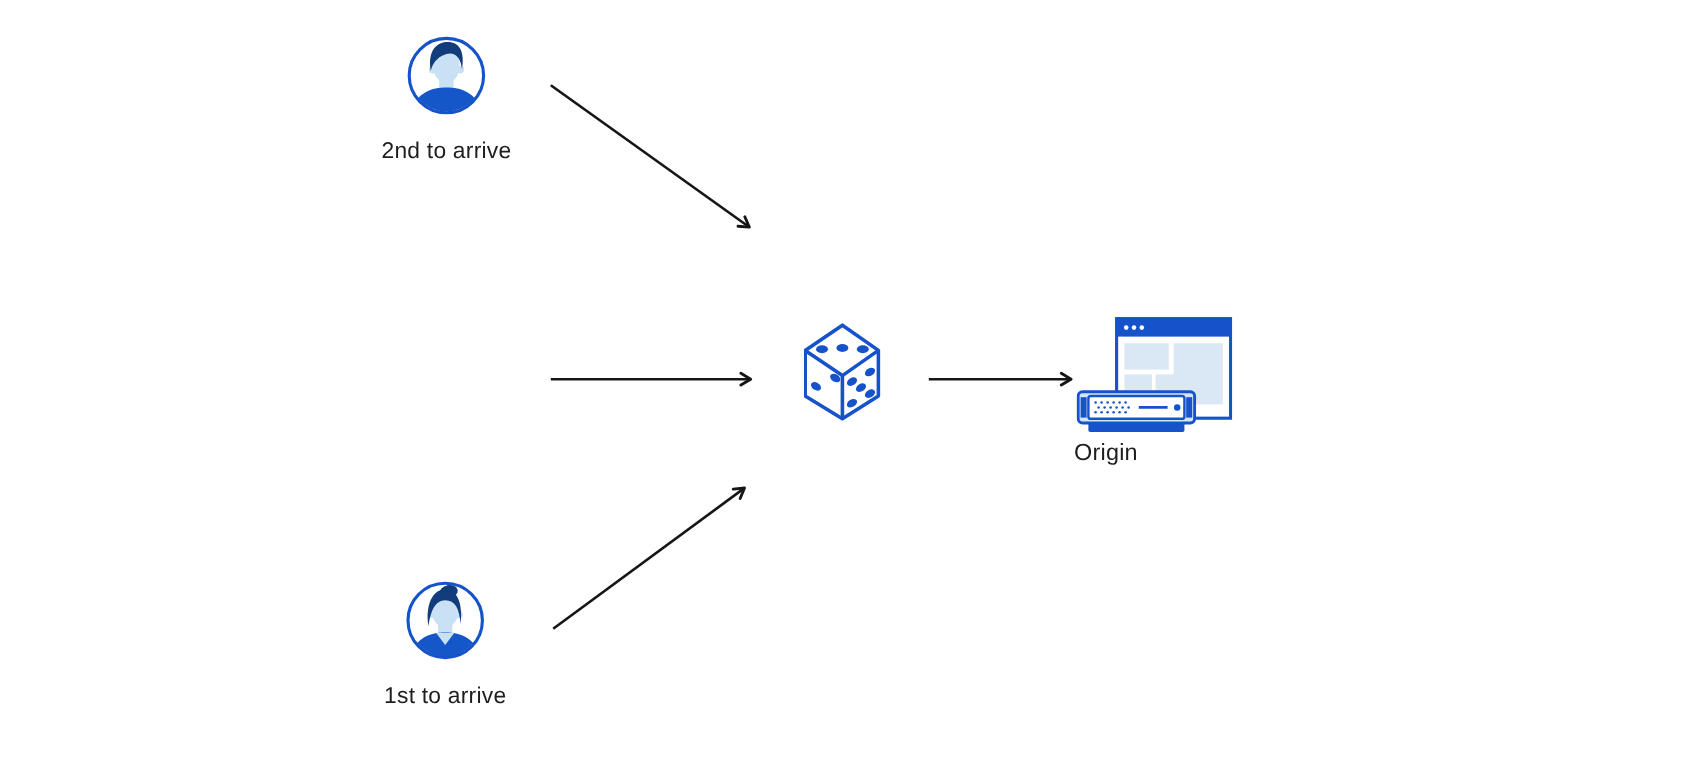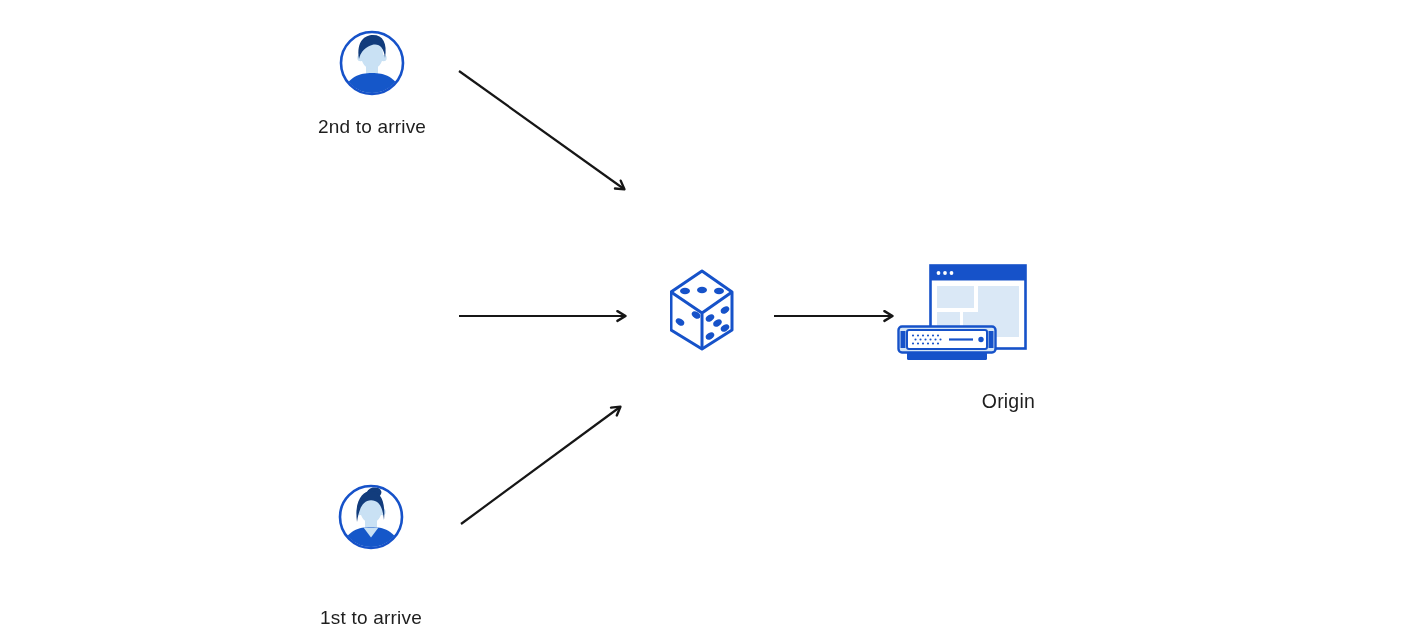--- a/index.html
+++ b/index.html
@@ -15,28 +15,28 @@
   .node{position:absolute;display:flex;flex-direction:column;align-items:center;width:160px;}
   .node .label{
     margin-top:20px;
     font-size:19px;
     color:#1E1E1E;
     white-space:nowrap;
     letter-spacing:0.2px;
   }
   .node-client-2nd{left:292px;top:30px;}
   .node-client-3rd{left:287px;top:256px;}
-  .node-client-1st{left:291px;top:484px;gap:37px;}
+  .node-client-1st{left:291px;top:484px;}
   .node-dice{left:622px;top:269px;width:160px;}
   .origin-group{position:absolute;left:895px;top:262px;width:140px;height:145px;}
   .origin-window{position:absolute;left:34px;top:2px;}
   .origin-server{position:absolute;left:2px;top:63px;}
   .origin-label{
-    position:absolute;left:0;top:128px;width:140px;
-    text-align:right;font-size:19.5px;color:#1E1E1E;letter-spacing:0.2px;
+    position:absolute;left:0;top:104px;width:140px;
+    text-align:left;font-size:19.5px;color:#1E1E1E;letter-spacing:0.2px;
   }
 </style>
 </head>
 <body>
 
 <div class="canvas">
 
   <svg class="arrow-layer" width="1405" height="633" viewBox="0 0 1405 633">
     <defs>
       <marker id="arrowhead" viewBox="0 0 12 12" refX="9" refY="6" markerWidth="13" markerHeight="13" orient="auto" markerUnits="userSpaceOnUse">

